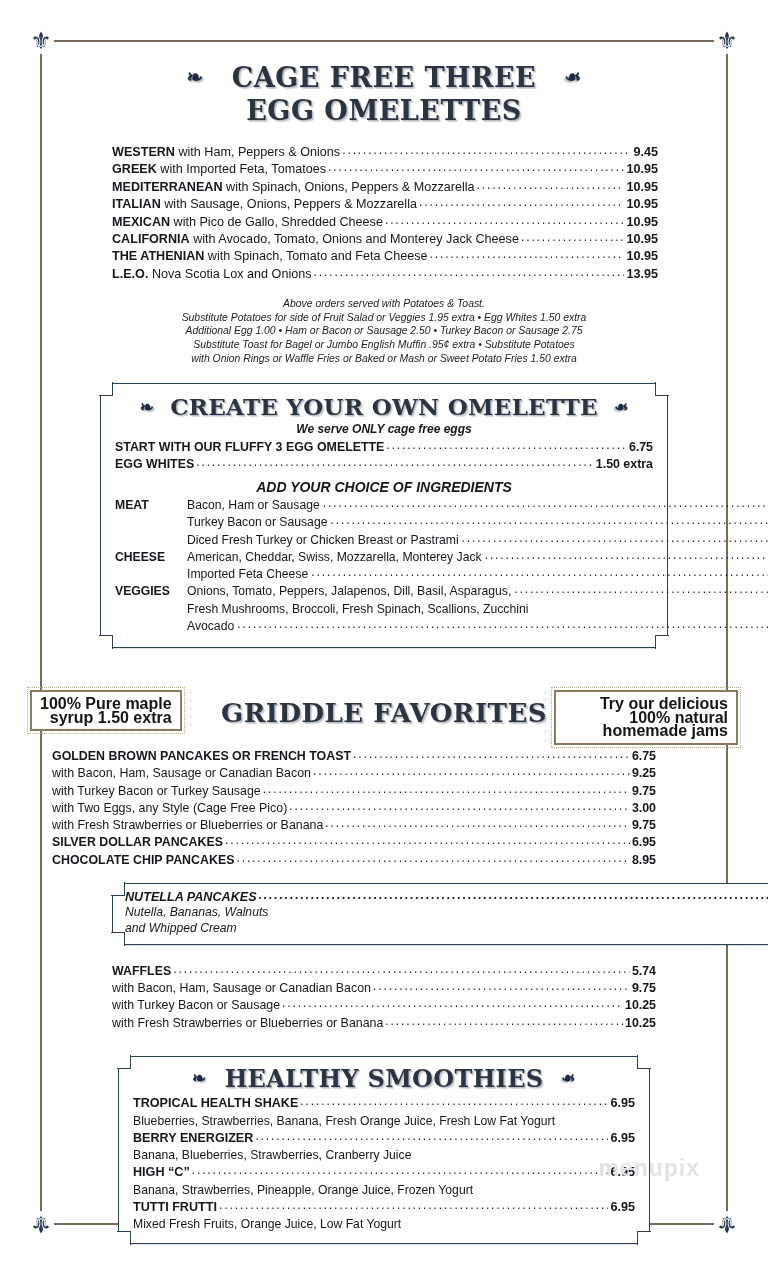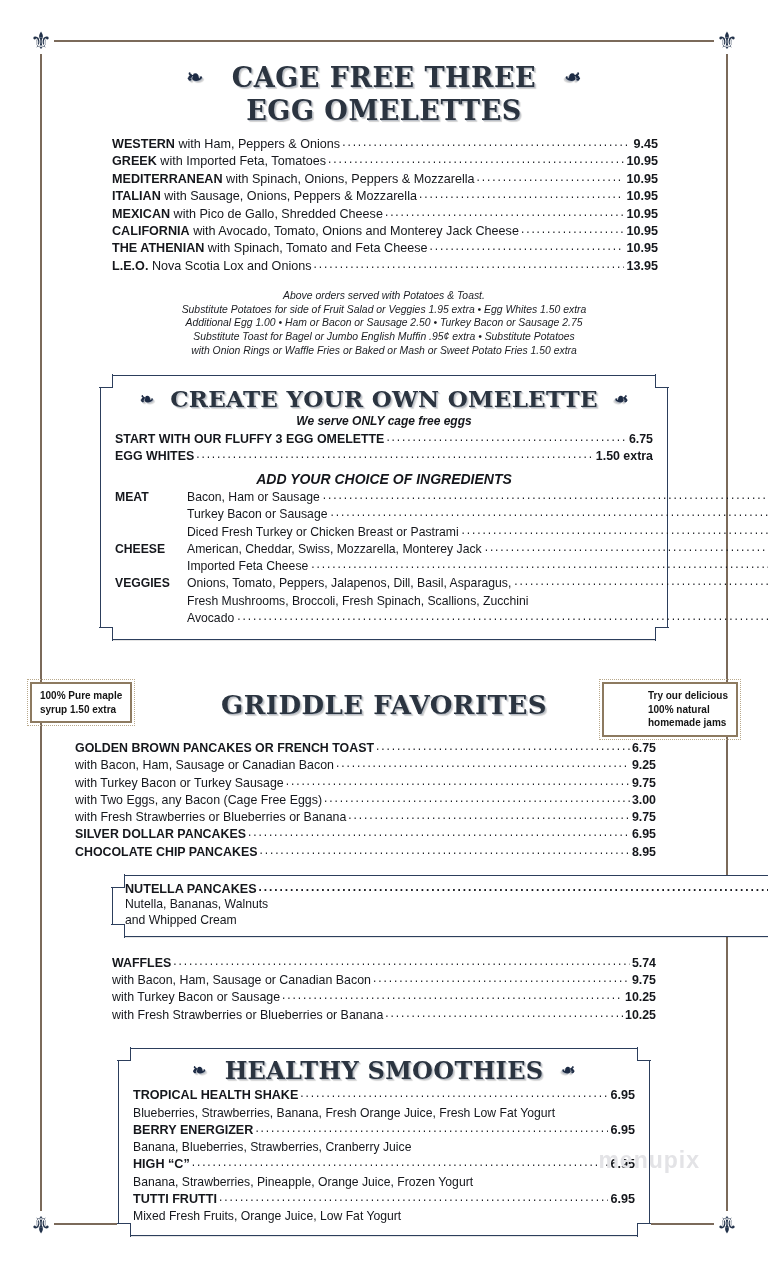--- a/index.html
+++ b/index.html
@@ -75,21 +75,21 @@
     position:relative;
     top:-2px;
     letter-spacing:1.9px;
     color:#15171c;
     font-size:12px;
   }
   .row .pr{flex:0 0 auto; font-weight:bold;}
   .row.light .nm{font-weight:normal;}
 
   .omelettes{
-    margin:8px 110px 0 112px;
+    margin:16px 110px 0 112px;
   }
   .omelettes .row{font-size:12.6px;line-height:17.4px;}
 
   .fineprint{
     margin:14px 0 0 0;
     text-align:center;
     font-style:italic;
     font-size:10.4px;
     line-height:13.6px;
     color:#1b1d22;
@@ -139,35 +139,35 @@
 
   
   .griddle-head{position:relative;height:56px;margin-top:40px;}
   .griddle-head .big-title{font-size:26px;padding-top:10px;}
   .badge{
     position:absolute;top:2px;
     border:2px solid #8d7a60;
     outline:1px dotted #b9a98c;
     outline-offset:2px;
     padding:5px 8px;
-    font-size:10px;
+    font-size:16px;
     line-height:13.6px;
     font-weight:bold;
-    text-align:left;
+    text-align:right;
     color:#151515;
     background:#fff;
     box-shadow:0 0 0 1px #fff inset;
   }
   .badge-left{left:30px;}
   .badge-right{right:30px;padding-left:44px;}
 
-  .griddle-list{margin:4px 112px 0 75px;text-align:right;}
+  .griddle-list{margin:4px 112px 0 52px;text-align:right;}
   .griddle-list .row{font-size:12.4px;line-height:17.3px;}
 
-  .twoboxes{display:flex;gap:18px;margin:14px 112px 0 112px;}
+  .twoboxes{display:flex;gap:18px;margin:14px 112px 0 112px;font-style:italic;}
   .minibox{flex:1 1 0;position:relative;}
   .minibox .panel-inner{padding:6px 12px 7px 12px;}
   .mini-head{display:flex;align-items:baseline;font-weight:bold;font-size:12.6px;white-space:nowrap;}
   .mini-head .dots{flex:1 1 auto;overflow:hidden;margin:0 2px;position:relative;top:-2px;letter-spacing:1.9px;font-size:12px;}
   .mini-line{font-size:12.2px;line-height:16.4px;}
 
   .waffles{margin:18px 112px 0 112px;}
   .waffles .row{font-size:12.4px;line-height:17.3px;}
 
   
@@ -362,21 +362,21 @@
         <span class="nm">with Bacon, Ham, Sausage or Canadian Bacon</span>
         <span class="dots">...........................................................................................................................................................................................................................</span>
         <span class="pr">9.25</span>
       </div>
       <div class="row light">
         <span class="nm">with Turkey Bacon or Turkey Sausage</span>
         <span class="dots">...........................................................................................................................................................................................................................</span>
         <span class="pr">9.75</span>
       </div>
       <div class="row light">
-        <span class="nm">with Two Eggs, any Bacon (Cage Free Eggs)</span>
+        <span class="nm">with Two Eggs, any Style (Cage Free Pico)</span>
         <span class="dots">...........................................................................................................................................................................................................................</span>
         <span class="pr">3.00</span>
       </div>
       <div class="row light">
         <span class="nm">with Fresh Strawberries or Blueberries or Banana</span>
         <span class="dots">...........................................................................................................................................................................................................................</span>
         <span class="pr">9.75</span>
       </div>
       <div class="row">
         <span class="nm"><b>SILVER DOLLAR PANCAKES</b></span>

